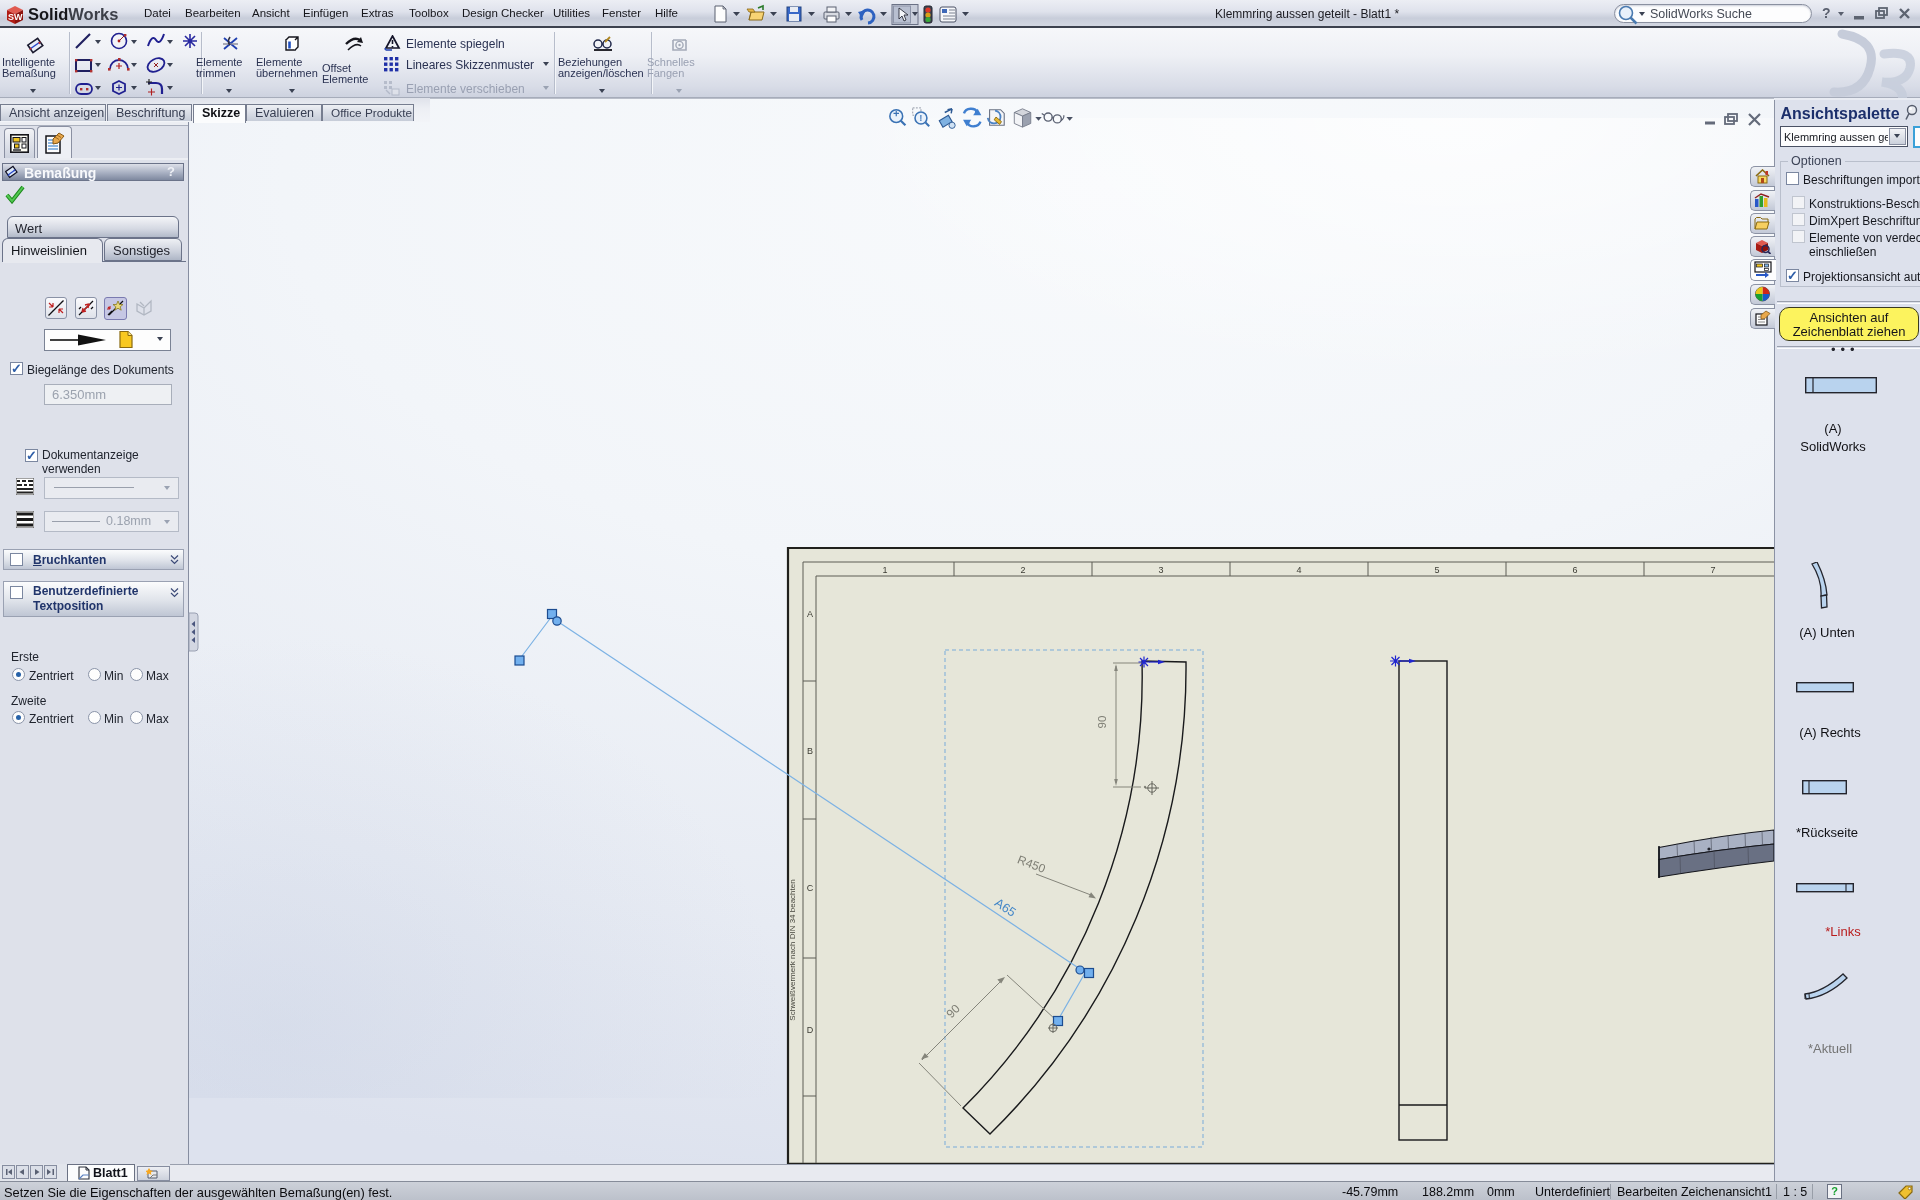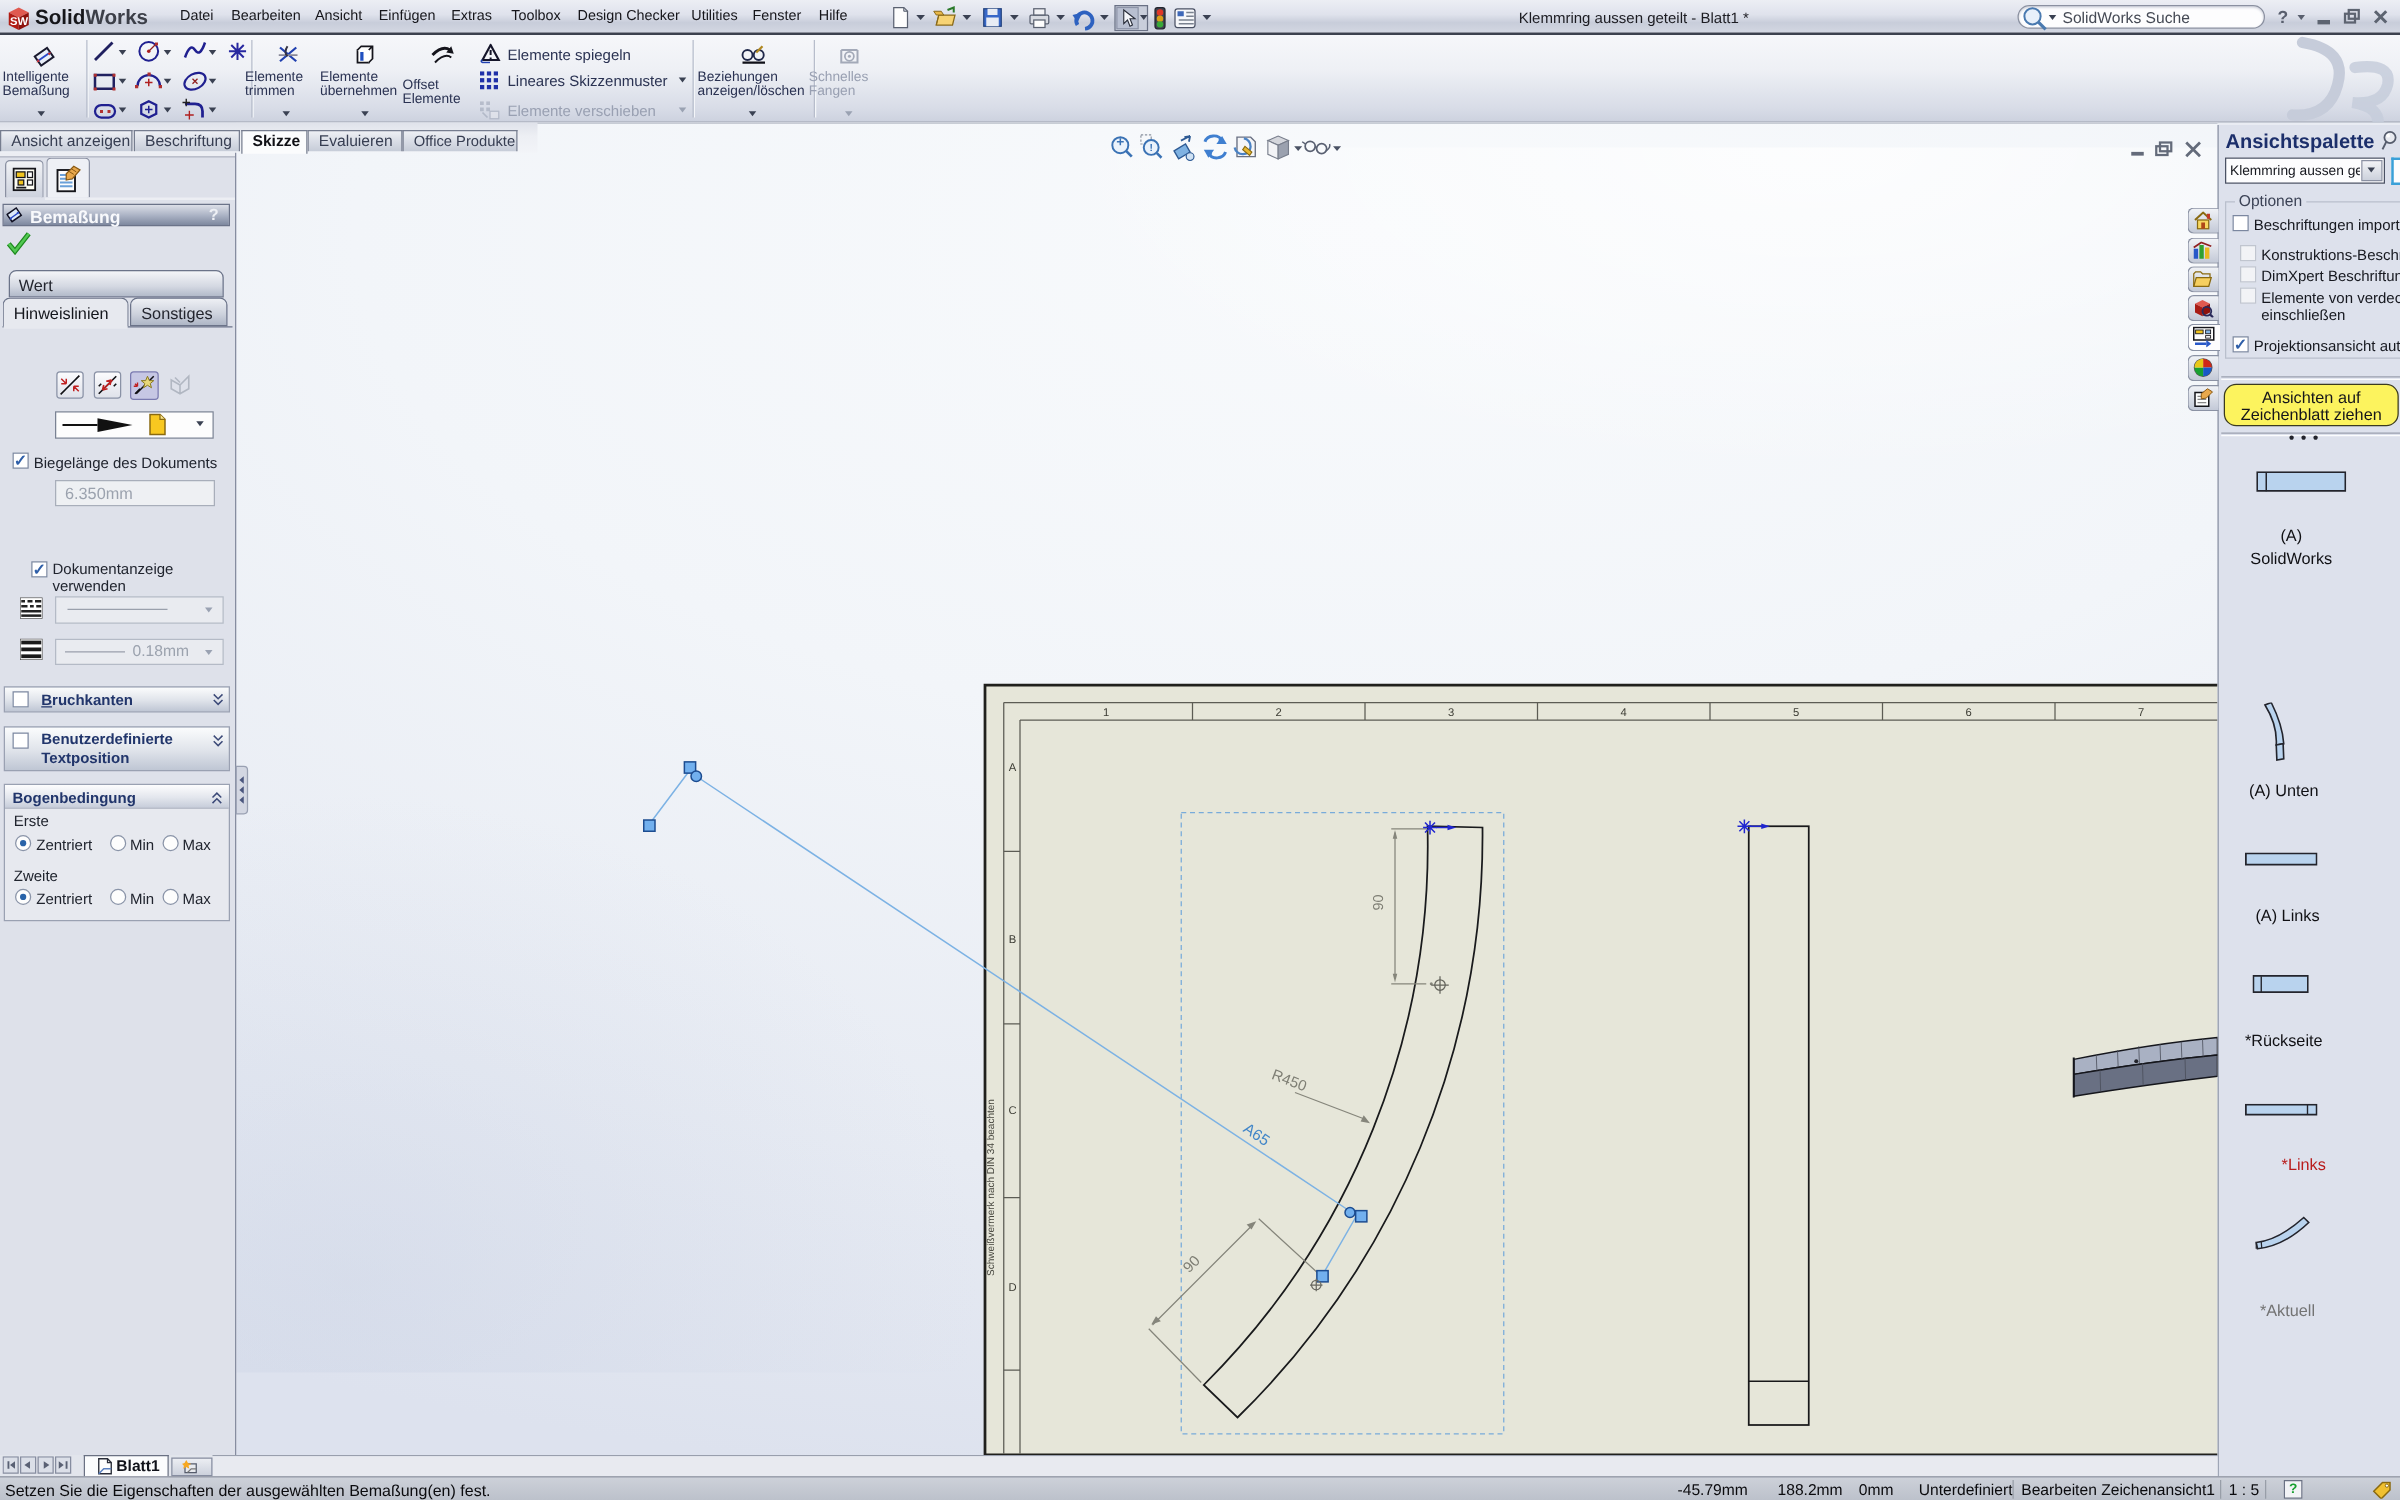--- a/index.html
+++ b/index.html
@@ -488,25 +488,20 @@
       <path d="M1,1.5 L4.5,5 L8,1.5 M1,6 L4.5,9.5 L8,6" stroke="#3c4a78" fill="none" stroke-width="1.2"></path>
     </svg>
 
 <div class="hdrbar" style="top:459px;height:36px"></div>
 <div class="cb" style="left:10px;top:464px"></div>
 <span class="ab" style="left:33px;top:462px;font-size:12px;font-weight:bold;color:#21356b;line-height:15px">Benutzerdefinierte<br>Textposition</span>
 <svg width="9" height="11" viewBox="0 0 9 11" style="position:absolute;right:9px;top:465px">
       <path d="M1,1.5 L4.5,5 L8,1.5 M1,6 L4.5,9.5 L8,6" stroke="#3c4a78" fill="none" stroke-width="1.2"></path>
     </svg>
 
-<div class="secbox" style="left:3px;top:505px;height:110px;width:181px">
-<div class="sechdr">Bogenbedingung<svg width="9" height="11" viewBox="0 0 9 11" style="position:absolute;right:5px;top:5px">
-          <path d="M1,5 L4.5,1.5 L8,5 M1,9.5 L4.5,6 L8,9.5" stroke="#3c4a78" fill="none" stroke-width="1.2"></path>
-        </svg></div>
-</div>
 <span class="lbl" style="left:11px;top:528px">Erste</span>
 <div class="rad" style="left:12px;top:546px">
       <div class="raddot"></div>
     </div>
     <span class="lbl" style="left:29px;top:547px">Zentriert</span>
 <div class="rad" style="left:88px;top:546px"></div>
     <span class="lbl" style="left:104px;top:547px">Min</span>
 <div class="rad" style="left:130px;top:546px"></div>
     <span class="lbl" style="left:146px;top:547px">Max</span>
 <span class="lbl" style="left:11px;top:572px">Zweite</span>
@@ -561,21 +556,21 @@
 <span class="ab" style="left:0;top:321px;width:116px;text-align:center;font-size:13px;color:#101014">(A)</span>
 <span class="ab" style="left:0;top:339px;width:116px;text-align:center;font-size:13px;color:#101014">SolidWorks</span>
 <svg class="ab" style="left:33px;top:462px" width="30" height="50" viewBox="0 0 30 50">
       <path d="M4,2 Q14,18 13,34 L19,33 Q18,18 9,0 Z" fill="#b9d3ee" stroke="#23242c" stroke-width="1.3"></path>
       <path d="M13,34 l0.5,12 5.5,-1 -0.5,-12 z" fill="#b9d3ee" stroke="#23242c" stroke-width="1.3"></path>
     </svg>
 <span class="ab" style="left:0;top:525px;width:104px;text-align:center;font-size:13px;color:#101014">(A) Unten</span>
 <svg class="ab" style="left:21px;top:582px" width="58" height="11" viewBox="0 0 58 11">
       <rect x="0.7" y="0.7" width="56.6" height="9" fill="#b9d3ee" stroke="#23242c" stroke-width="1.4"></rect>
     </svg>
-<span class="ab" style="left:0;top:625px;width:110px;text-align:center;font-size:13px;color:#101014">(A) Links</span>
+<span class="ab" style="left:0;top:625px;width:110px;text-align:center;font-size:13px;color:#101014">(A) Rechts</span>
 <svg class="ab" style="left:27px;top:680px" width="45" height="15" viewBox="0 0 45 15">
       <rect x="0.7" y="0.7" width="43.6" height="13" fill="#b9d3ee" stroke="#23242c" stroke-width="1.4"></rect>
       <path d="M7,1 v13" stroke="#23242c" stroke-width="1.1"></path>
     </svg>
 <span class="ab" style="left:0;top:725px;width:104px;text-align:center;font-size:13px;color:#101014">*Rückseite</span>
 <svg class="ab" style="left:21px;top:783px" width="58" height="10" viewBox="0 0 58 10">
       <rect x="0.7" y="0.7" width="56.6" height="8" fill="#b9d3ee" stroke="#23242c" stroke-width="1.4"></rect>
       <path d="M50,1 v8" stroke="#23242c" stroke-width="1.1"></path>
     </svg>
 <span class="ab" style="left:16px;top:824px;width:104px;text-align:center;font-size:13px;color:#b91c1c">*Links</span>

